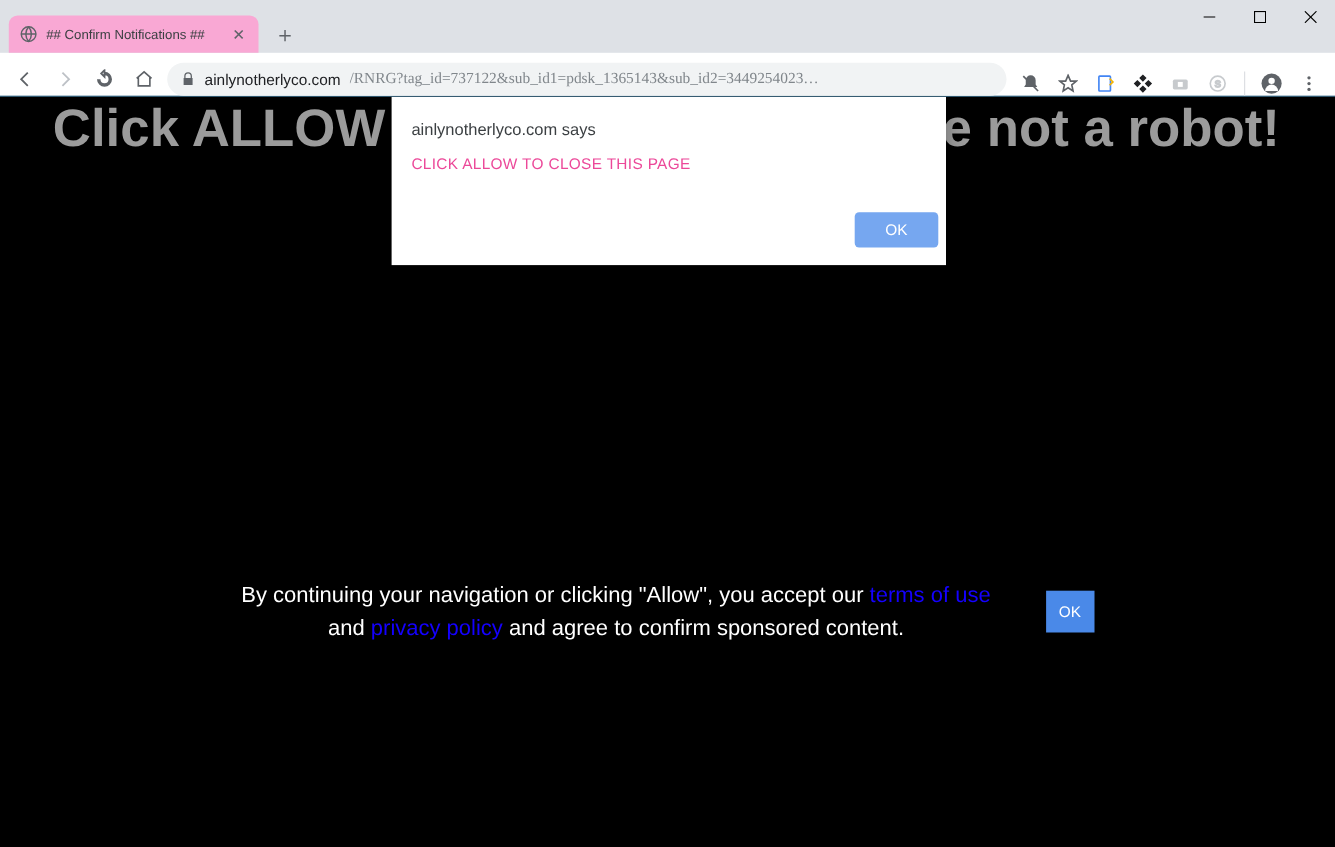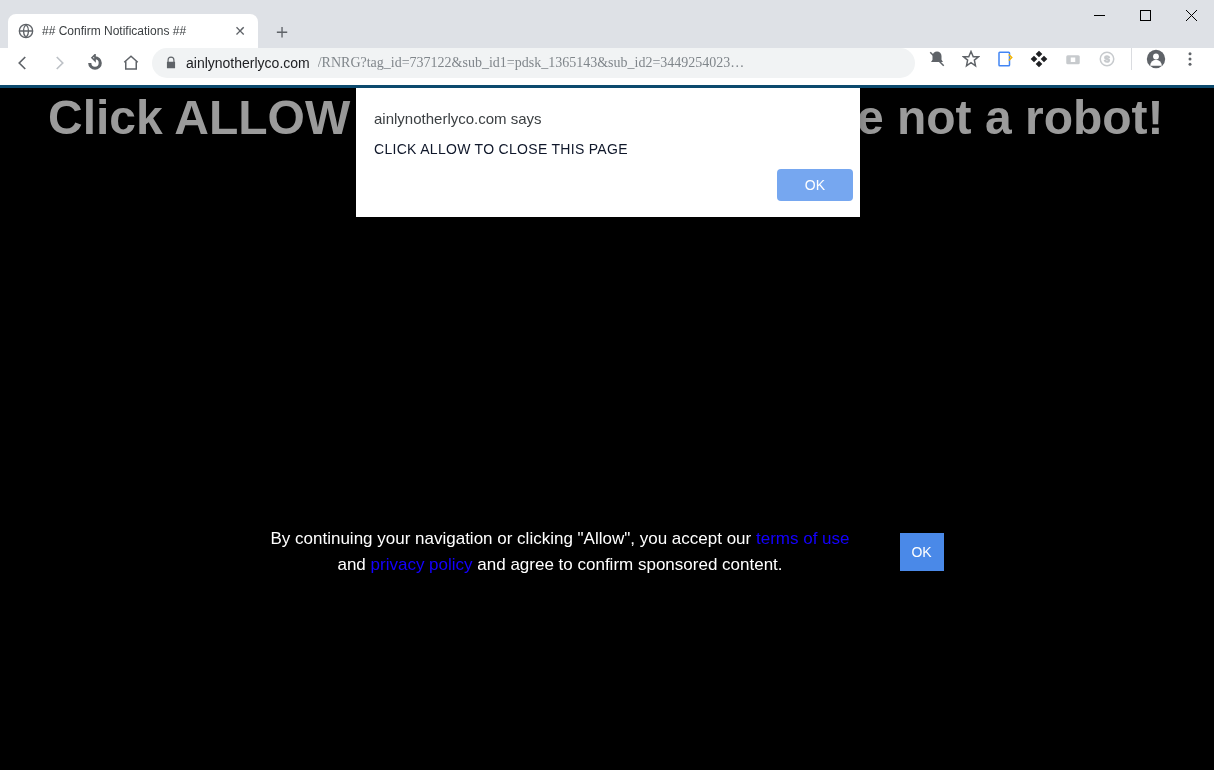--- a/index.html
+++ b/index.html
@@ -13,26 +13,26 @@
 .title-bar {
   height: 48px;
   background: #dee1e6;
   display: flex;
   align-items: flex-end;
   position: relative;
 }
 .tab {
   display: flex;
   align-items: center;
-  background: #ffffff;
+  background: #f9a8d4;
   height: 34px;
   border-radius: 8px 8px 0 0;
   padding: 0 10px;
   margin-left: 8px;
-  width: 250px;
+  width: 227px;
   gap: 8px;
 }
 .tab-title {
   font-size: 12px;
   color: #3c4043;
   white-space: nowrap;
   overflow: hidden;
   text-overflow: ellipsis;
   flex: 1;
 }
@@ -66,24 +66,24 @@
   width: 46px;
   display: flex;
   align-items: center;
   justify-content: center;
   color: #000;
 }
 .toolbar {
   height: 40px;
   background: #fff;
   display: flex;
-  align-items: flex-start;
+  align-items: flex-end;
   padding: 0 8px;
   gap: 6px;
-  border-bottom: 3px solid #0c4a6e;
+  border-bottom: 1px solid #0c4a6e;
 }
 .nav-btn {
   width: 30px;
   height: 30px;
   display: flex;
   align-items: center;
   justify-content: center;
   color: #5f6368;
   border-radius: 50%;
 }
@@ -136,22 +136,22 @@
   box-shadow: 0 4px 16px rgba(0,0,0,0.3);
   padding: 22px 7px 16px 18px;
 }
 .jsdialog-title {
   font-size: 15px;
   color: #3c4043;
   margin-bottom: 14px;
 }
 .jsdialog-msg {
   font-size: 14px;
-  color: #0f172a;
-  margin-bottom: 12px;
+  color: #ec4899;
+  margin-bottom: 36px;
   letter-spacing: 0.3px;
 }
 .jsdialog-actions {
   display: flex;
   justify-content: flex-end;
 }
 .jsdialog-ok {
   background: #76a7f0;
   color: #fff;
   border: none;
@@ -166,21 +166,21 @@
   top: 438px;
   left: 0;
   width: 100%;
   display: flex;
   align-items: center;
   justify-content: center;
   gap: 50px;
   color: #fff;
 }
 .consent-text {
-  font-size: 17px;
+  font-size: 20px;
   text-align: center;
   line-height: 1.5;
   font-weight: 500;
 }
 .consent-link { color: #1400ff; cursor: pointer; text-decoration: none; }
 .consent-ok {
   background: #4a89e8;
   color: #fff;
   border: none;
   width: 44px;

